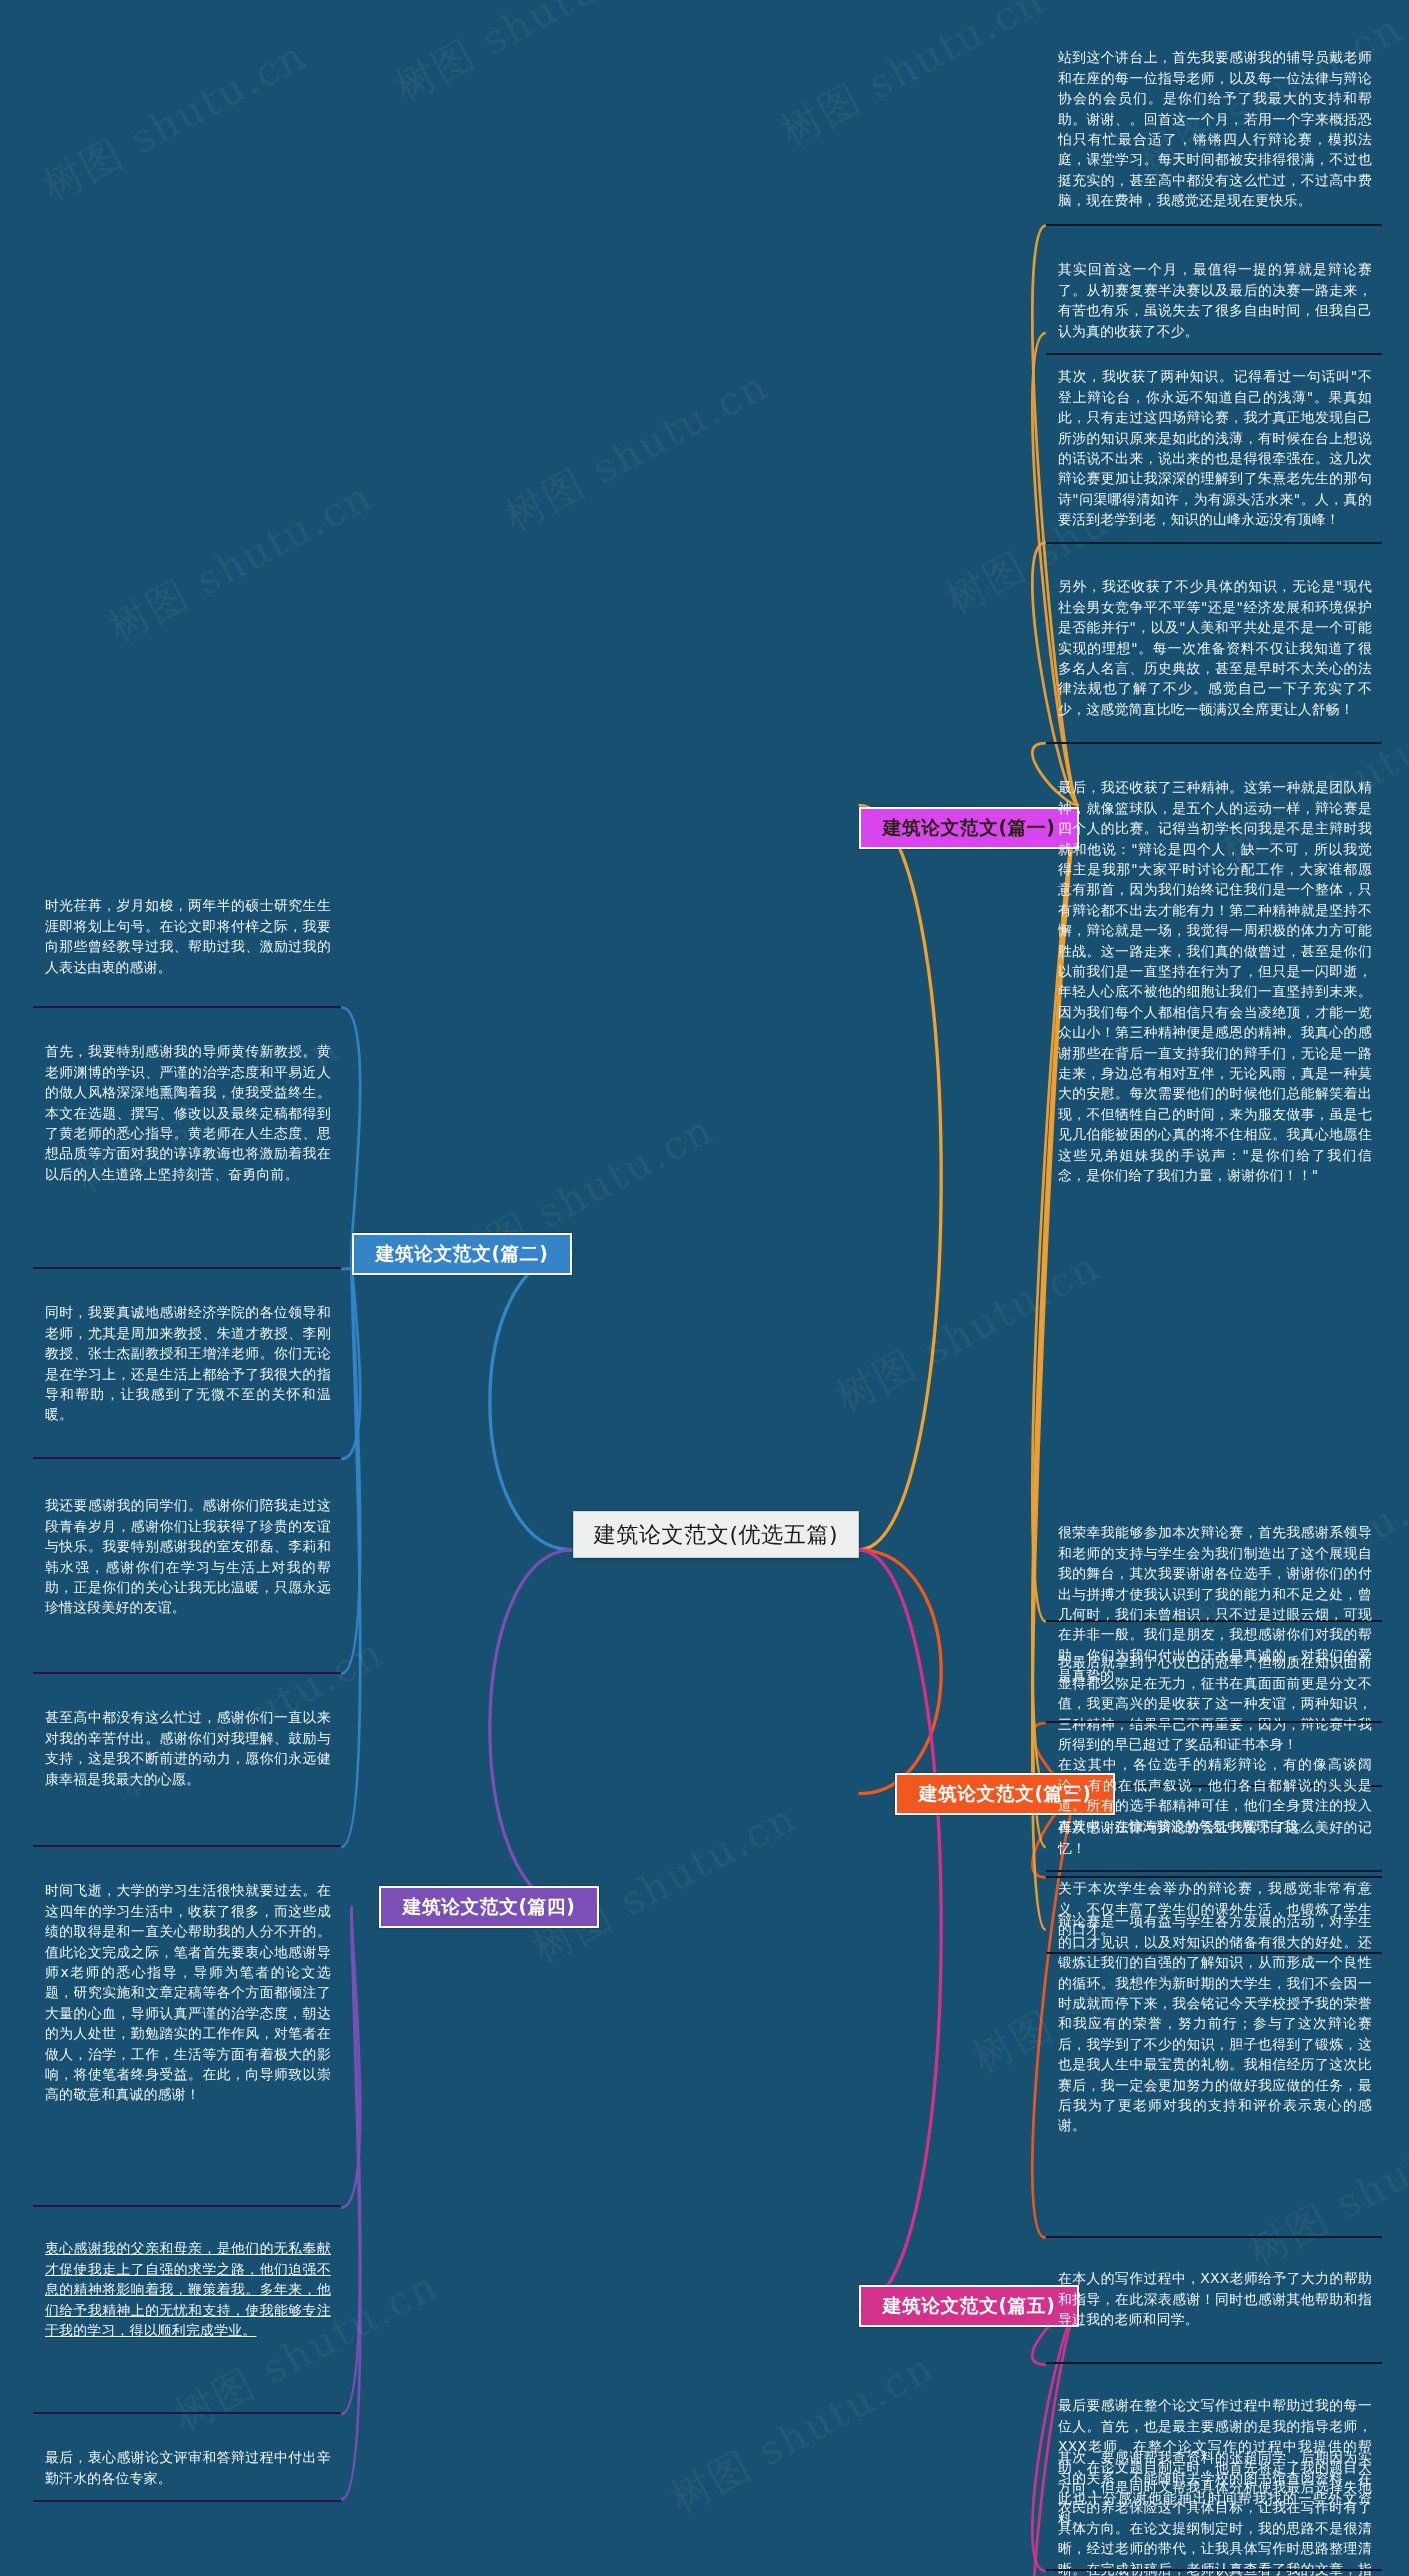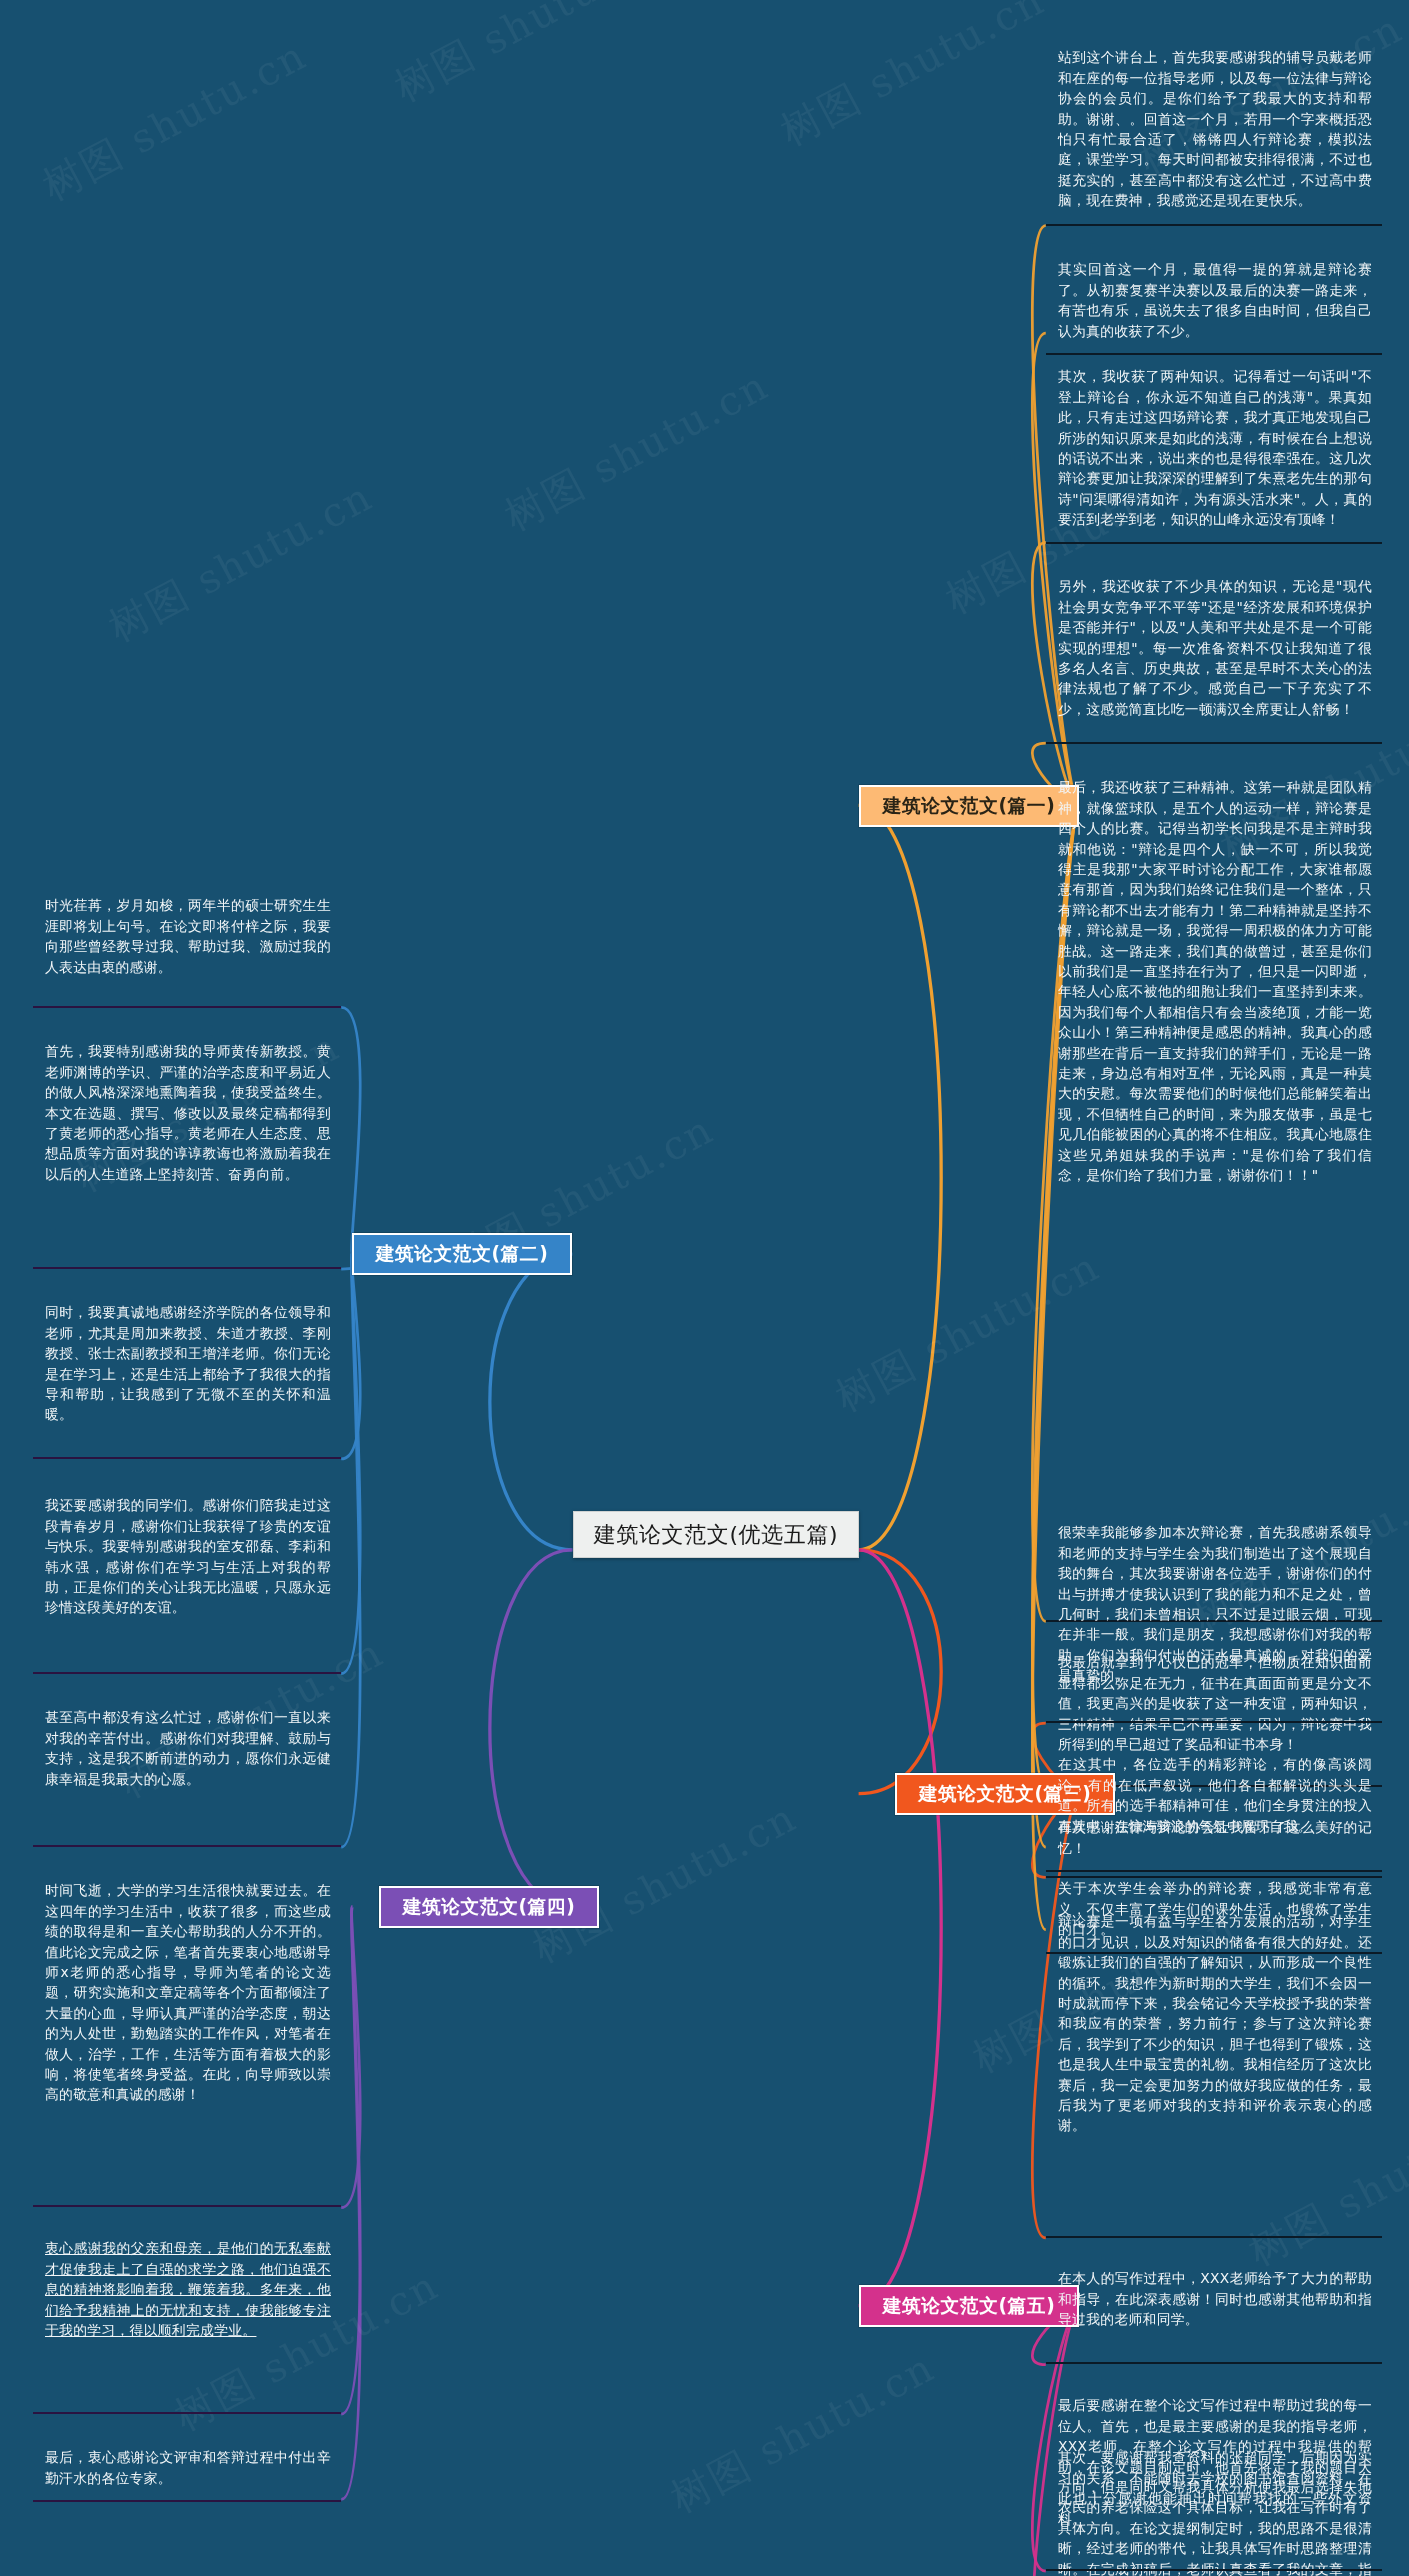--- a/index.html
+++ b/index.html
@@ -35,21 +35,21 @@
     box-sizing:border-box;
     display:flex;align-items:center;justify-content:center;
     border:2.8px solid #ffffff;
     font-size:18.7px;
     font-weight:600;
     letter-spacing:0.6px;
     white-space:nowrap;
     padding:5.5px 14.3px;
     box-shadow:0 0 0 0.6px rgba(0,0,0,.25);
   }
-  .chip.c1{background:#fdba74;color:#2a2416;}
+  .chip.c1{background:#d946ef;color:#2a2416;margin-top:22px;}
   .chip.c2{background:#3584C8;color:#ffffff;text-align:center;}
   .chip.c3{background:#F1571E;color:#ffffff;margin-left:36px;}
   .chip.c4{background:#7B4FB5;color:#ffffff;margin-left:27px;}
   .chip.c5{background:#D4318C;color:#ffffff;}
 
   
   .root{
     position:absolute;
     box-sizing:border-box;
     background:#eef0ef;

